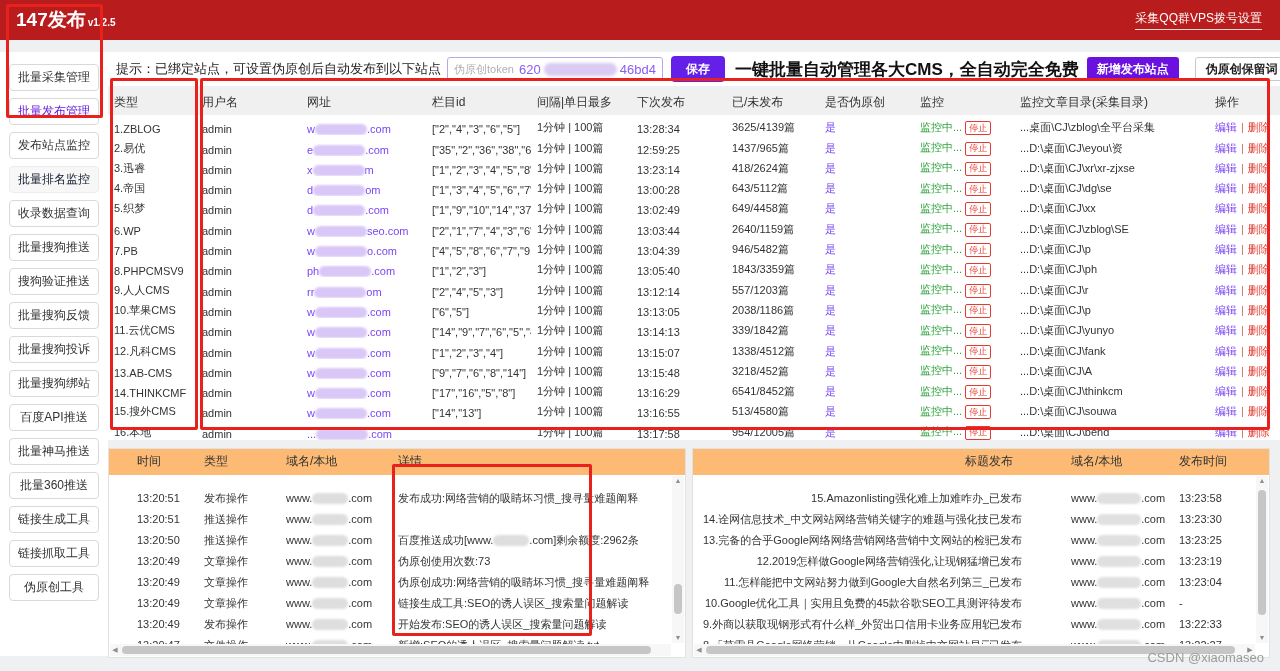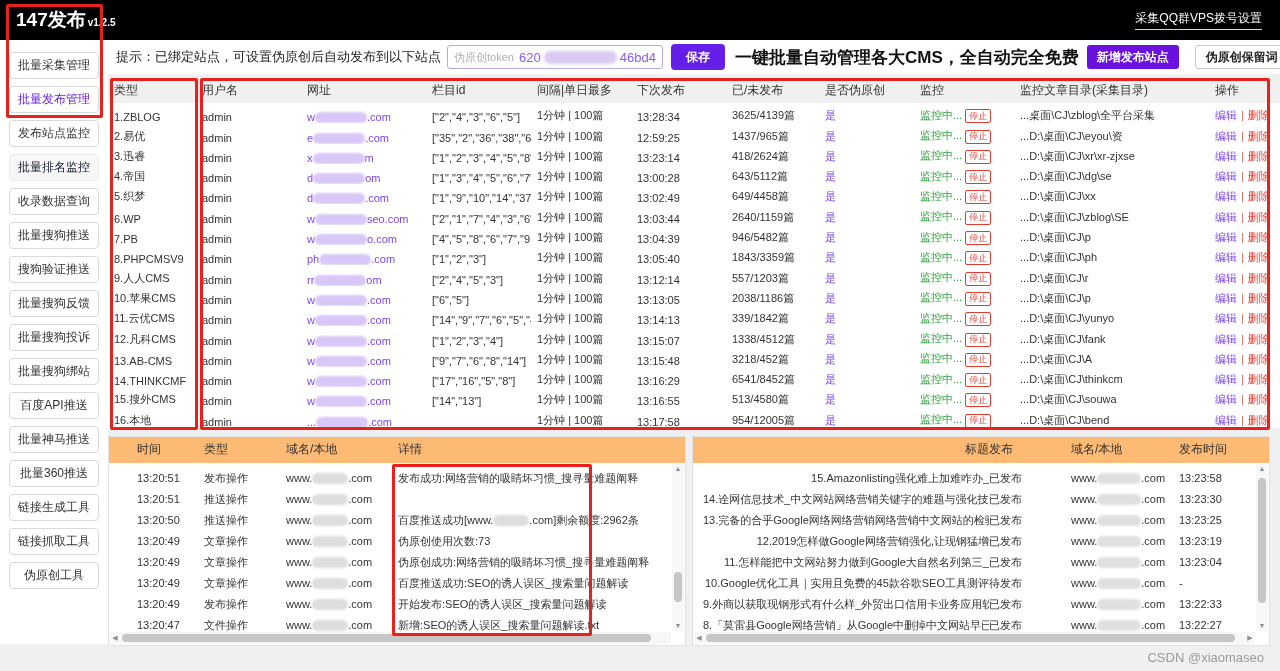--- a/index.html
+++ b/index.html
@@ -1,27 +1,27 @@
 <!DOCTYPE html>
 <html><head>
 <meta charset="utf-8">
 <style>
   * { margin:0; padding:0; box-sizing:border-box; }
   html,body { width:1280px; height:671px; overflow:hidden; }
   body { font-family:"Liberation Sans","DejaVu Sans",sans-serif; background:#eef0f2; position:relative; color:#333; }
 
   
-  .topbar { height:40px; background:#000000; display:flex; align-items:center; justify-content:space-between; padding:0 18px 0 16px; }
+  .topbar { height:40px; background:#b91c1c; display:flex; align-items:center; justify-content:space-between; padding:0 18px 0 16px; }
   .logo { color:#fff; font-size:19px; font-weight:bold; white-space:nowrap; }
   .logo .ver { font-size:10px; margin-left:2px; }
   .toplinks { display:flex; }
   .toplink { color:#fff; font-size:12px; border-bottom:1px solid rgba(255,255,255,.85); padding-bottom:2px; cursor:pointer; }
 
   
-  .layout { display:flex; height:604px; }
+  .layout { display:flex; height:604px;margin-top:12px; }
   .sidebar { width:108px; background:#fff; padding-top:12px; flex-shrink:0; }
   .side-btn { width:90px; height:27px; margin:0 auto 7px; border:1px solid #d9d9d9; border-radius:4px; background:#fff; display:flex; align-items:center; justify-content:center; font-size:12px; color:#333; cursor:pointer; white-space:nowrap; }
   .side-btn.s-active { color:#6a1be0; }
   .side-btn.s-disabled { color:#0f172a; border-color:#ececec; background:#f7f7f7; }
   .content { flex:1; min-width:0; }
 
   
   .tipbar { height:34px; background:#fff; display:flex; align-items:center; padding-left:8px; white-space:nowrap; }
   .tip-text { font-size:13px; color:#222; }
   .token-box { width:216px; height:24px; border:1px solid #b9a7e8; border-radius:3px; display:flex; align-items:center; padding:0 6px; margin-left:6px; background:#fff; }
@@ -59,21 +59,21 @@
   .p-head { display:flex; background:#fdba74; height:26px; align-items:center; font-size:12px; color:#333; }
   .p-row { display:flex; height:21px; align-items:center; font-size:11px; color:#333; }
   .lc1{ width:95px; padding-left:28px; flex-shrink:0; white-space:nowrap;}
   .lc2{ width:82px; flex-shrink:0; white-space:nowrap;}
   .lc3{ width:112px; flex-shrink:0; white-space:nowrap;}
   .lc4{ flex:1; white-space:nowrap; overflow:hidden; }
   .rc1{ flex:1; padding-left:10px; white-space:nowrap; overflow:hidden;text-align:right; }
   .rc2{ width:82px; flex-shrink:0; white-space:nowrap;}
   .rc3{ width:108px; flex-shrink:0; white-space:nowrap;}
   .rc4{ width:90px; flex-shrink:0; white-space:nowrap;}
-  .p-body { padding-top:5px; }
+  .p-body { padding-top:13px; }
 
   
   .vscroll { position:absolute; right:1px; top:27px; bottom:14px; width:12px; background:#f7f7f7; }
   .vscroll .arr { position:absolute; left:0; width:12px; height:10px; color:#8d8d8d; font-size:7px; text-align:center; line-height:10px; }
   .vscroll .arr.up { top:0; } .vscroll .arr.dn { bottom:0; }
   .vthumb { position:absolute; left:2px; width:8px; background:#c6c6c6; border-radius:4px; }
   .hscroll { position:absolute; left:1px; right:14px; bottom:1px; height:12px; background:#f7f7f7; }
   .hscroll .arr { position:absolute; top:0; height:12px; width:10px; color:#8d8d8d; font-size:7px; text-align:center; line-height:12px; }
   .hscroll .arr.lt { left:0; } .hscroll .arr.rt { right:0; }
   .hthumb { position:absolute; top:2px; height:8px; background:#c6c6c6; border-radius:4px; left:12px; right:20px; }
@@ -436,21 +436,21 @@
               <div class="lc1">13:20:49</div>
               <div class="lc2">文章操作</div>
               <div class="lc3"><span>www.</span><span class="pill pill-gray"></span><span>.com</span></div>
               <div class="lc4"><span>伪原创成功:网络营销的吸睛坏习惯_搜寻量难题阐释</span><span></span></div>
             </div>
 
             <div class="p-row">
               <div class="lc1">13:20:49</div>
               <div class="lc2">文章操作</div>
               <div class="lc3"><span>www.</span><span class="pill pill-gray"></span><span>.com</span></div>
-              <div class="lc4"><span>百度推送成功:SEO的诱人误区_搜索量问题解读</span><span></span></div>
+              <div class="lc4"><span>链接生成工具:SEO的诱人误区_搜索量问题解读</span><span></span></div>
             </div>
 
             <div class="p-row">
               <div class="lc1">13:20:49</div>
               <div class="lc2">发布操作</div>
               <div class="lc3"><span>www.</span><span class="pill pill-gray"></span><span>.com</span></div>
               <div class="lc4"><span>开始发布:SEO的诱人误区_搜索量问题解读</span><span></span></div>
             </div>
 
             <div class="p-row">

